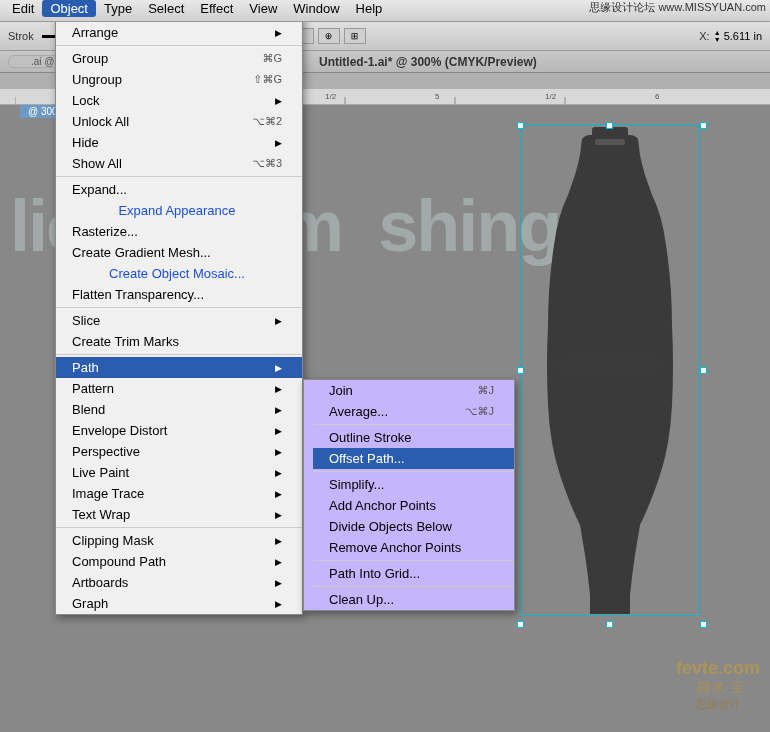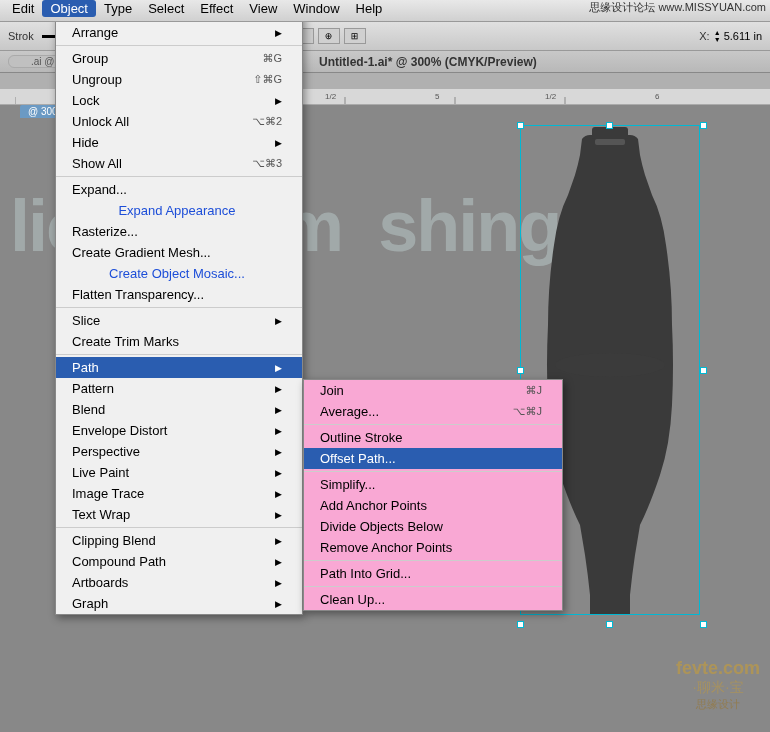--- a/index.html
+++ b/index.html
@@ -231,25 +231,26 @@
       font-size: 11px;
       color: #555;
       margin-left: 20px;
     }
 
     
     .menu-path {
       position: absolute;
       top: 0;
       left: 304px;
-      width: 260px;
-      background: #f9a8d4;
+      width: 212px;
+      background: #c4b5fd;
       border: 1px solid #888;
       box-shadow: 2px 3px 8px rgba(0,0,0,0.4);
       font-size: 13px;
+      padding-left: 9px;
     }
 
     .menu-item-offset {
       background: #2a5db0;
       color: #fff;
     }
   </style>
 </head>
 <body>
 
@@ -456,21 +457,21 @@
     <span>Live Paint</span>
   </div>
   <div class="menu-item submenu">
     <span>Image Trace</span>
   </div>
   <div class="menu-item submenu">
     <span>Text Wrap</span>
   </div>
   <div class="menu-separator"></div>
   <div class="menu-item submenu">
-    <span>Clipping Blend</span>
+    <span>Clipping Mask</span>
   </div>
   <div class="menu-item submenu">
     <span>Compound Path</span>
   </div>
   <div class="menu-item submenu">
     <span>Artboards</span>
   </div>
   <div class="menu-item submenu">
     <span>Graph</span>
   </div>

